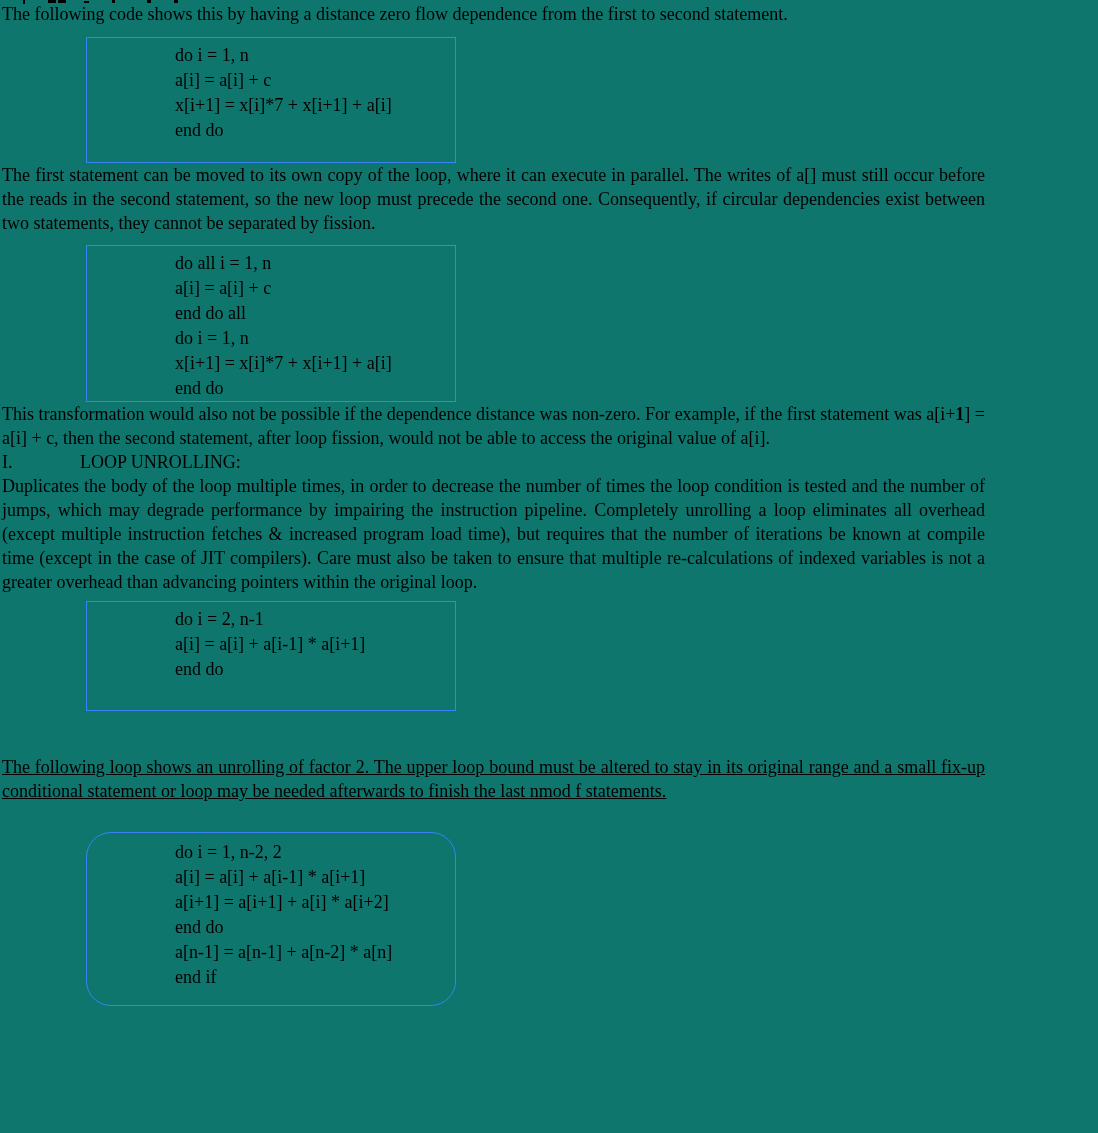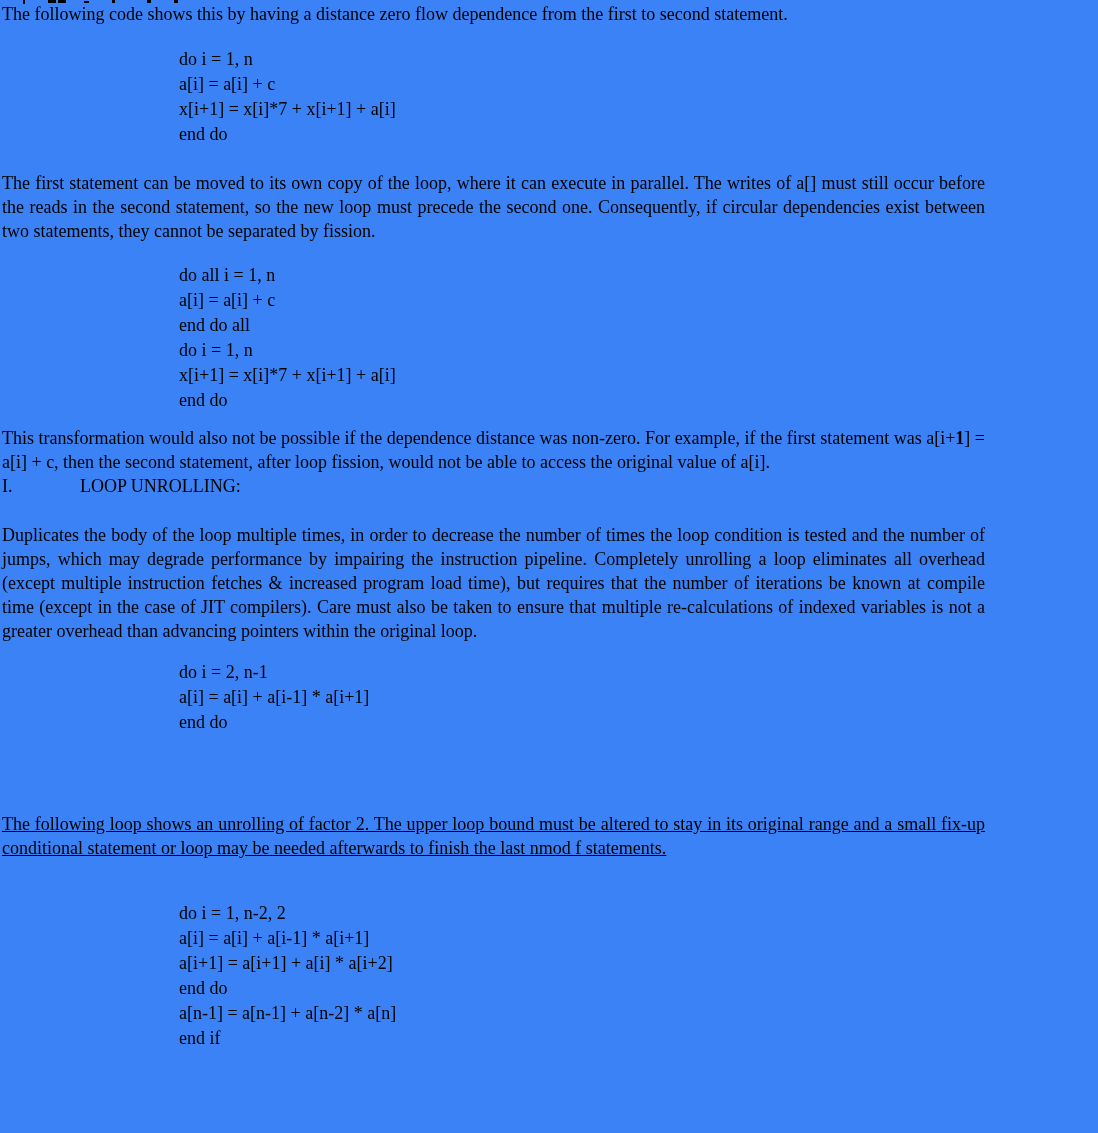--- a/index.html
+++ b/index.html
@@ -10,44 +10,44 @@
     font-family: "Liberation Serif", serif;
     color: #000000;
     position: relative;
     overflow: hidden;
   }
   .page {
     position: relative;
     width: 1098px;
     height: 1133px;
     padding: 2px 113px 0 2px;
-    background: #3b82f6;
+    background: #0f766e;
   }
   .para {
     font-size: 18px;
     line-height: 24px;
     text-align: justify;
   }
   .para.single-line { text-align: left; }
   .codebox {
-    border: 5px solid #3b82f6;
+    border: 1px solid #3b82f6;
     width: 370px;
     margin-left: 84px;
     padding-left: 88px;
     font-size: 18px;
     line-height: 25px;
   }
   .codeline { white-space: pre; }
   .codebox.box1 { margin-top: 11px; padding-top: 5px;  padding-bottom: 19px; }
-  .codebox.box2 { margin-top: 10px; padding-top: 5px;  padding-bottom: 8px;  }
+  .codebox.box2 { margin-top: 10px; padding-top: 5px;   }
   .codebox.box3 { margin-top: 7px;  padding-top: 5px;  padding-bottom: 28px; }
   .codebox.box4 { margin-top: 29px; padding-top: 7px;  padding-bottom: 15px; border-radius: 25px; }
   .p2 { margin-top: 0;  }
   .p3 { margin-top: 0;  }
-  .p4 { margin-top: 25px; }
+  .p4 { }
   .p5 { margin-top: 44px; text-decoration: underline; }
   .heading {
     font-size: 18px;
     line-height: 24px;
     text-align: left;
   }
   .heading .num { display: inline-block; width: 78px; }
   .bold-seg { font-weight: bold; }
   
   .crop-artifact { position: absolute; top: 0; left: 0; width: 200px; height: 5px; }

